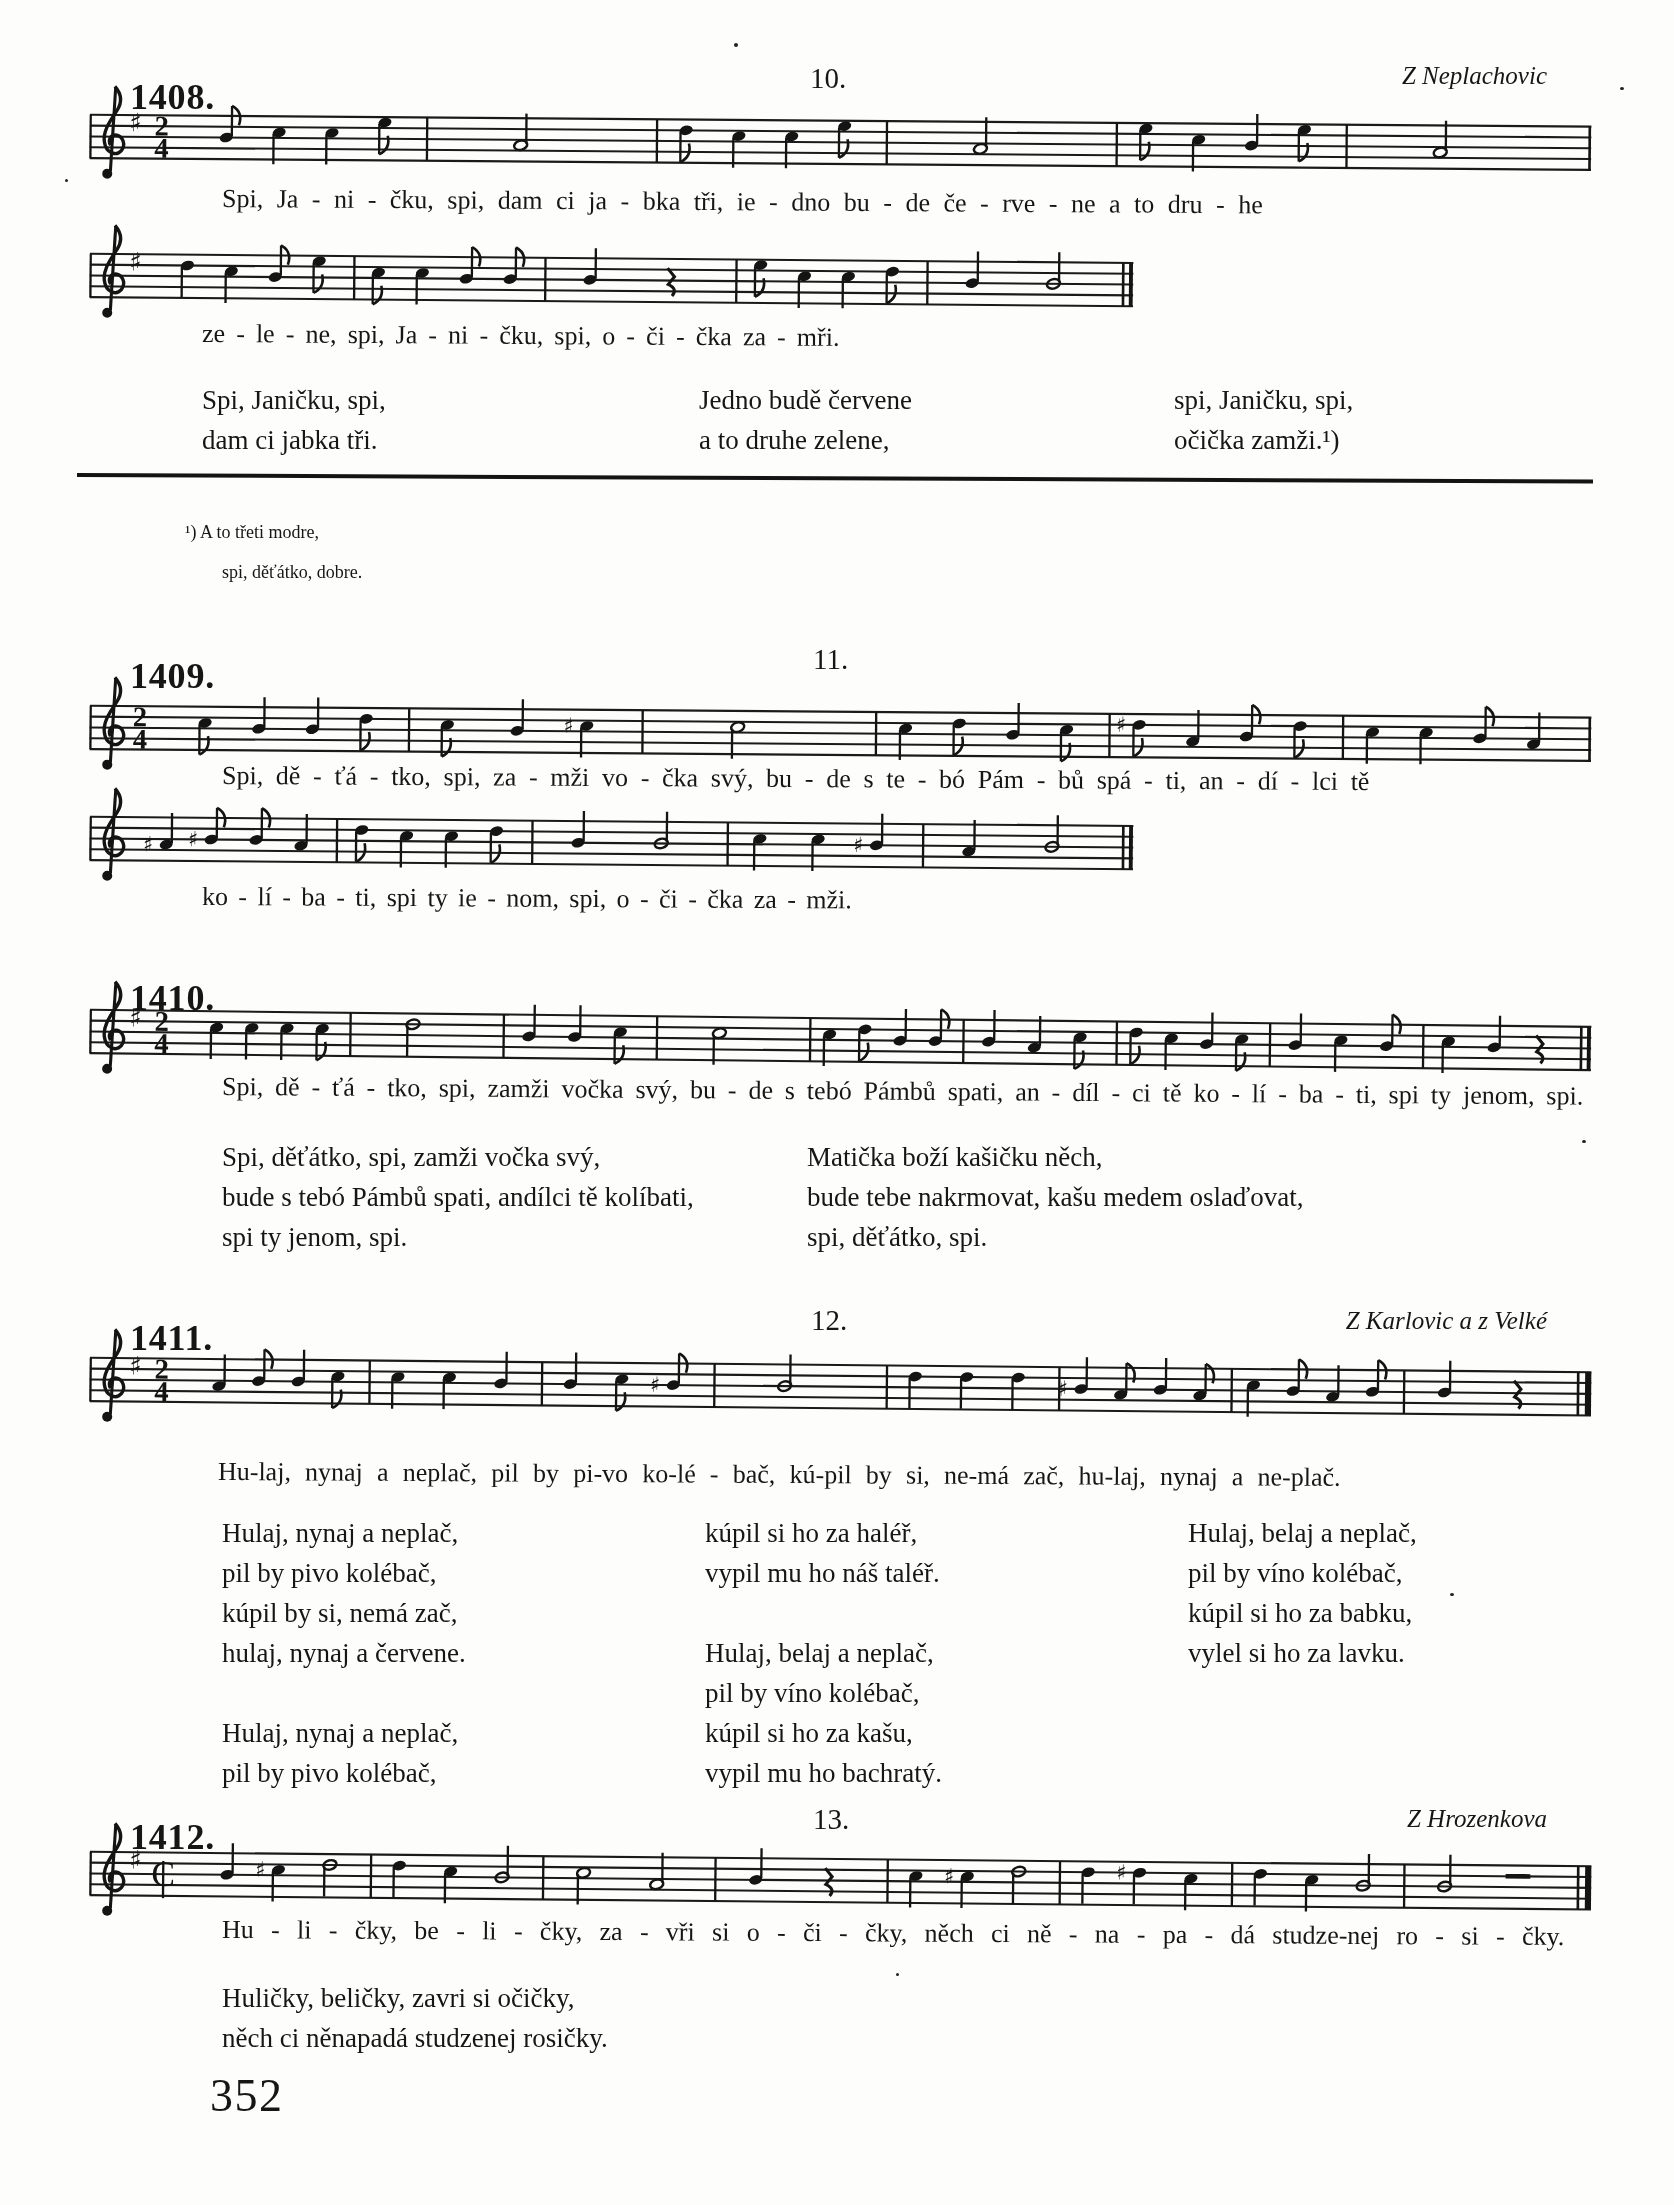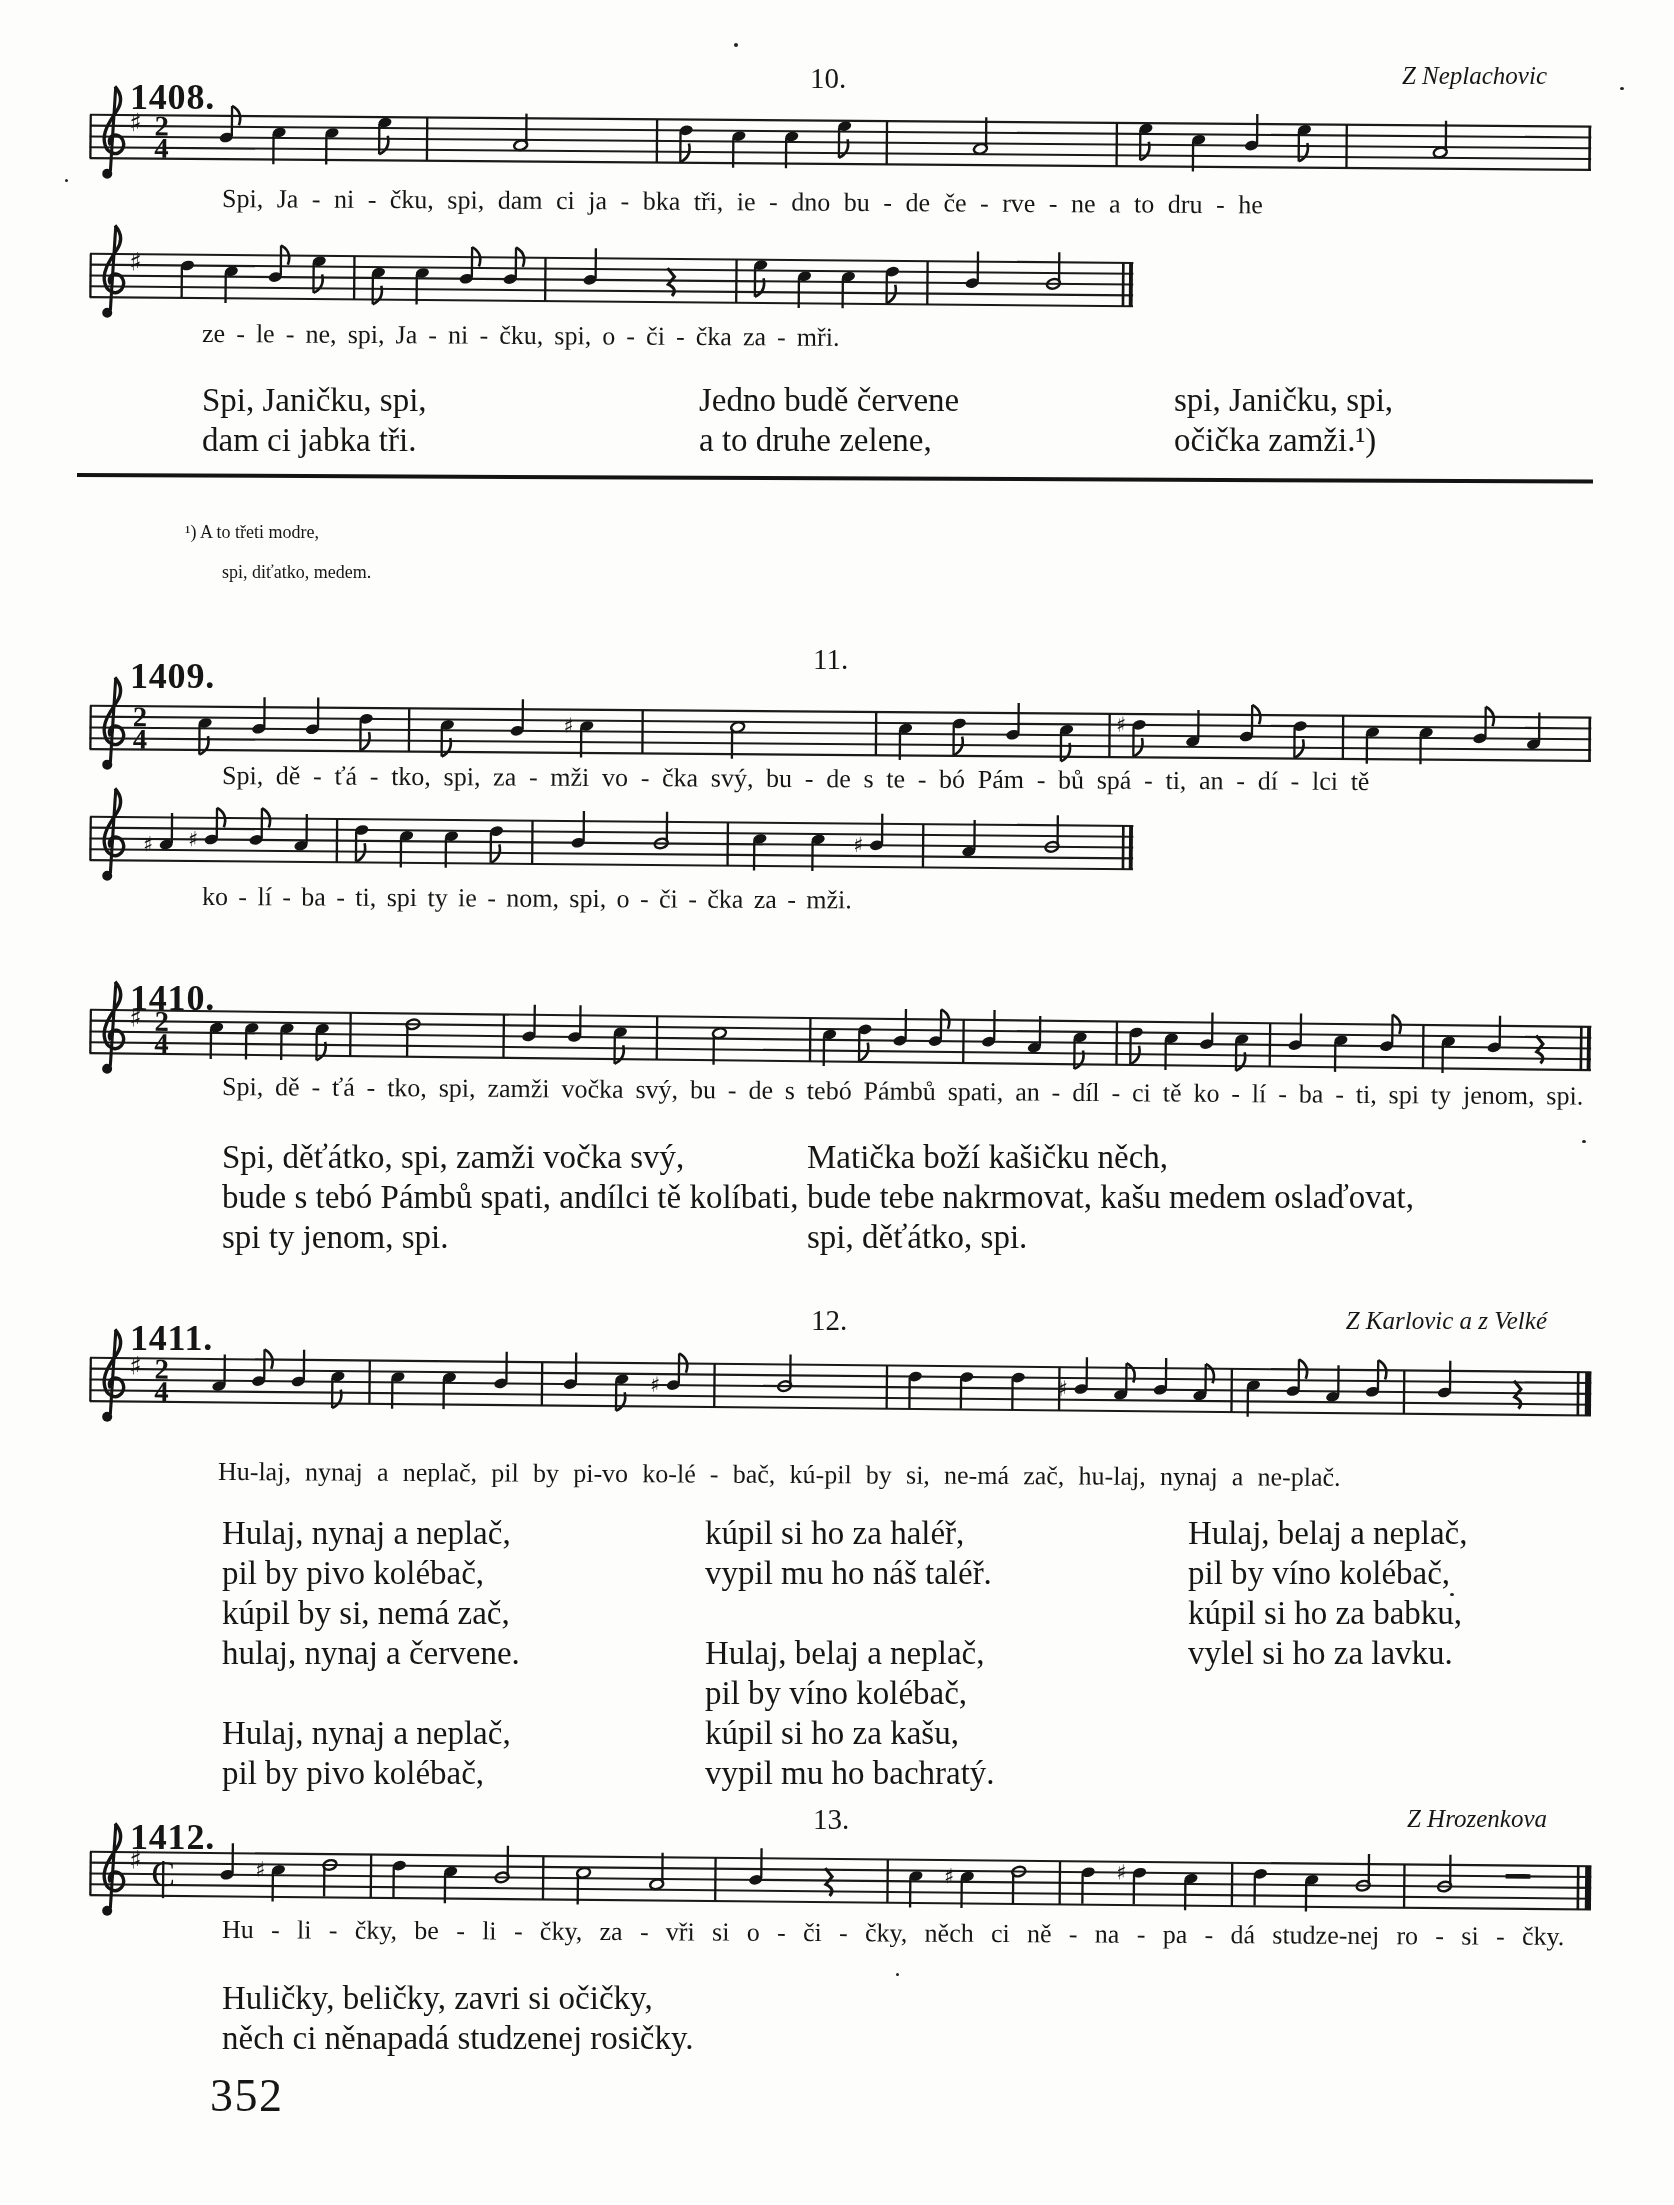--- a/index.html
+++ b/index.html
@@ -3,21 +3,21 @@
 <meta charset="utf-8">
 <style>
   html,body{margin:0;padding:0;background:#d8d8d4;}
   .page{position:relative;width:1674px;height:2205px;background:#fdfdfb;
         font-family:"Liberation Serif",serif;color:#161616;overflow:hidden;}
   .songnum{position:absolute;font-weight:bold;font-size:36px;letter-spacing:0.8px;white-space:nowrap;margin-top:20px;}
   .seq{position:absolute;font-size:29px;white-space:nowrap;}
   .source{position:absolute;font-style:italic;font-size:25px;white-space:nowrap;text-align:center;}
   .staffwrap{position:absolute;transform-origin:0 50%;}
   .lyr{position:absolute;font-size:26px;white-space:nowrap;transform-origin:0 50%;}
-  .vcol{position:absolute;font-size:33px;}
+  .vcol{position:absolute;font-size:27px;}
   .vcol div{line-height:40px;min-height:40px;white-space:nowrap;}
   .rule{position:absolute;height:3.9px;background:#141414;transform-origin:0 50%;}
   .foot{position:absolute;font-size:18px;}
   .foot .fl2{padding-left:37px;line-height:40px;}
   .foot .fl1{line-height:40px;}
   .pagenum{position:absolute;font-size:46px;letter-spacing:1.5px;}
   .speck{position:absolute;background:#222;border-radius:50%;}
   svg{display:block;}
 </style>
 </head>
@@ -163,21 +163,21 @@
     </div>
   <div class="vcol" style="left:1174px;top:380px">
       <div>spi, Janičku, spi,</div>
       <div>očička zamži.¹)</div>
     </div>
 
   <div class="rule" style="left:77px;top:473px;width:1516px;transform:rotate(0.25deg)"></div>
 
   <div class="foot" style="left:185px;top:512px">
     <div class="fl1">¹) A to třeti modre,</div>
-    <div class="fl2">spi,  diťatko,  medem.</div>
+    <div class="fl2">spi,  děťátko,  dobre.</div>
   </div>
 
   <div class="songnum" style="left:130px;top:635px">1409.</div>
   <div class="seq" style="left:813px;top:643px">11.</div>
 
   <div class="staffwrap" style="left:89px;top:671px;transform:rotate(0.45deg)">
       <svg width="1503" height="116" viewBox="0 0 1945 150" xmlns="http://www.w3.org/2000/svg">
         <line x1="1" y1="45" x2="1944" y2="45" stroke="#1a1a1a" stroke-width="2.7"></line>
         <line x1="1" y1="59" x2="1944" y2="59" stroke="#1a1a1a" stroke-width="2.7"></line>
         <line x1="1" y1="73" x2="1944" y2="73" stroke="#1a1a1a" stroke-width="2.7"></line>

